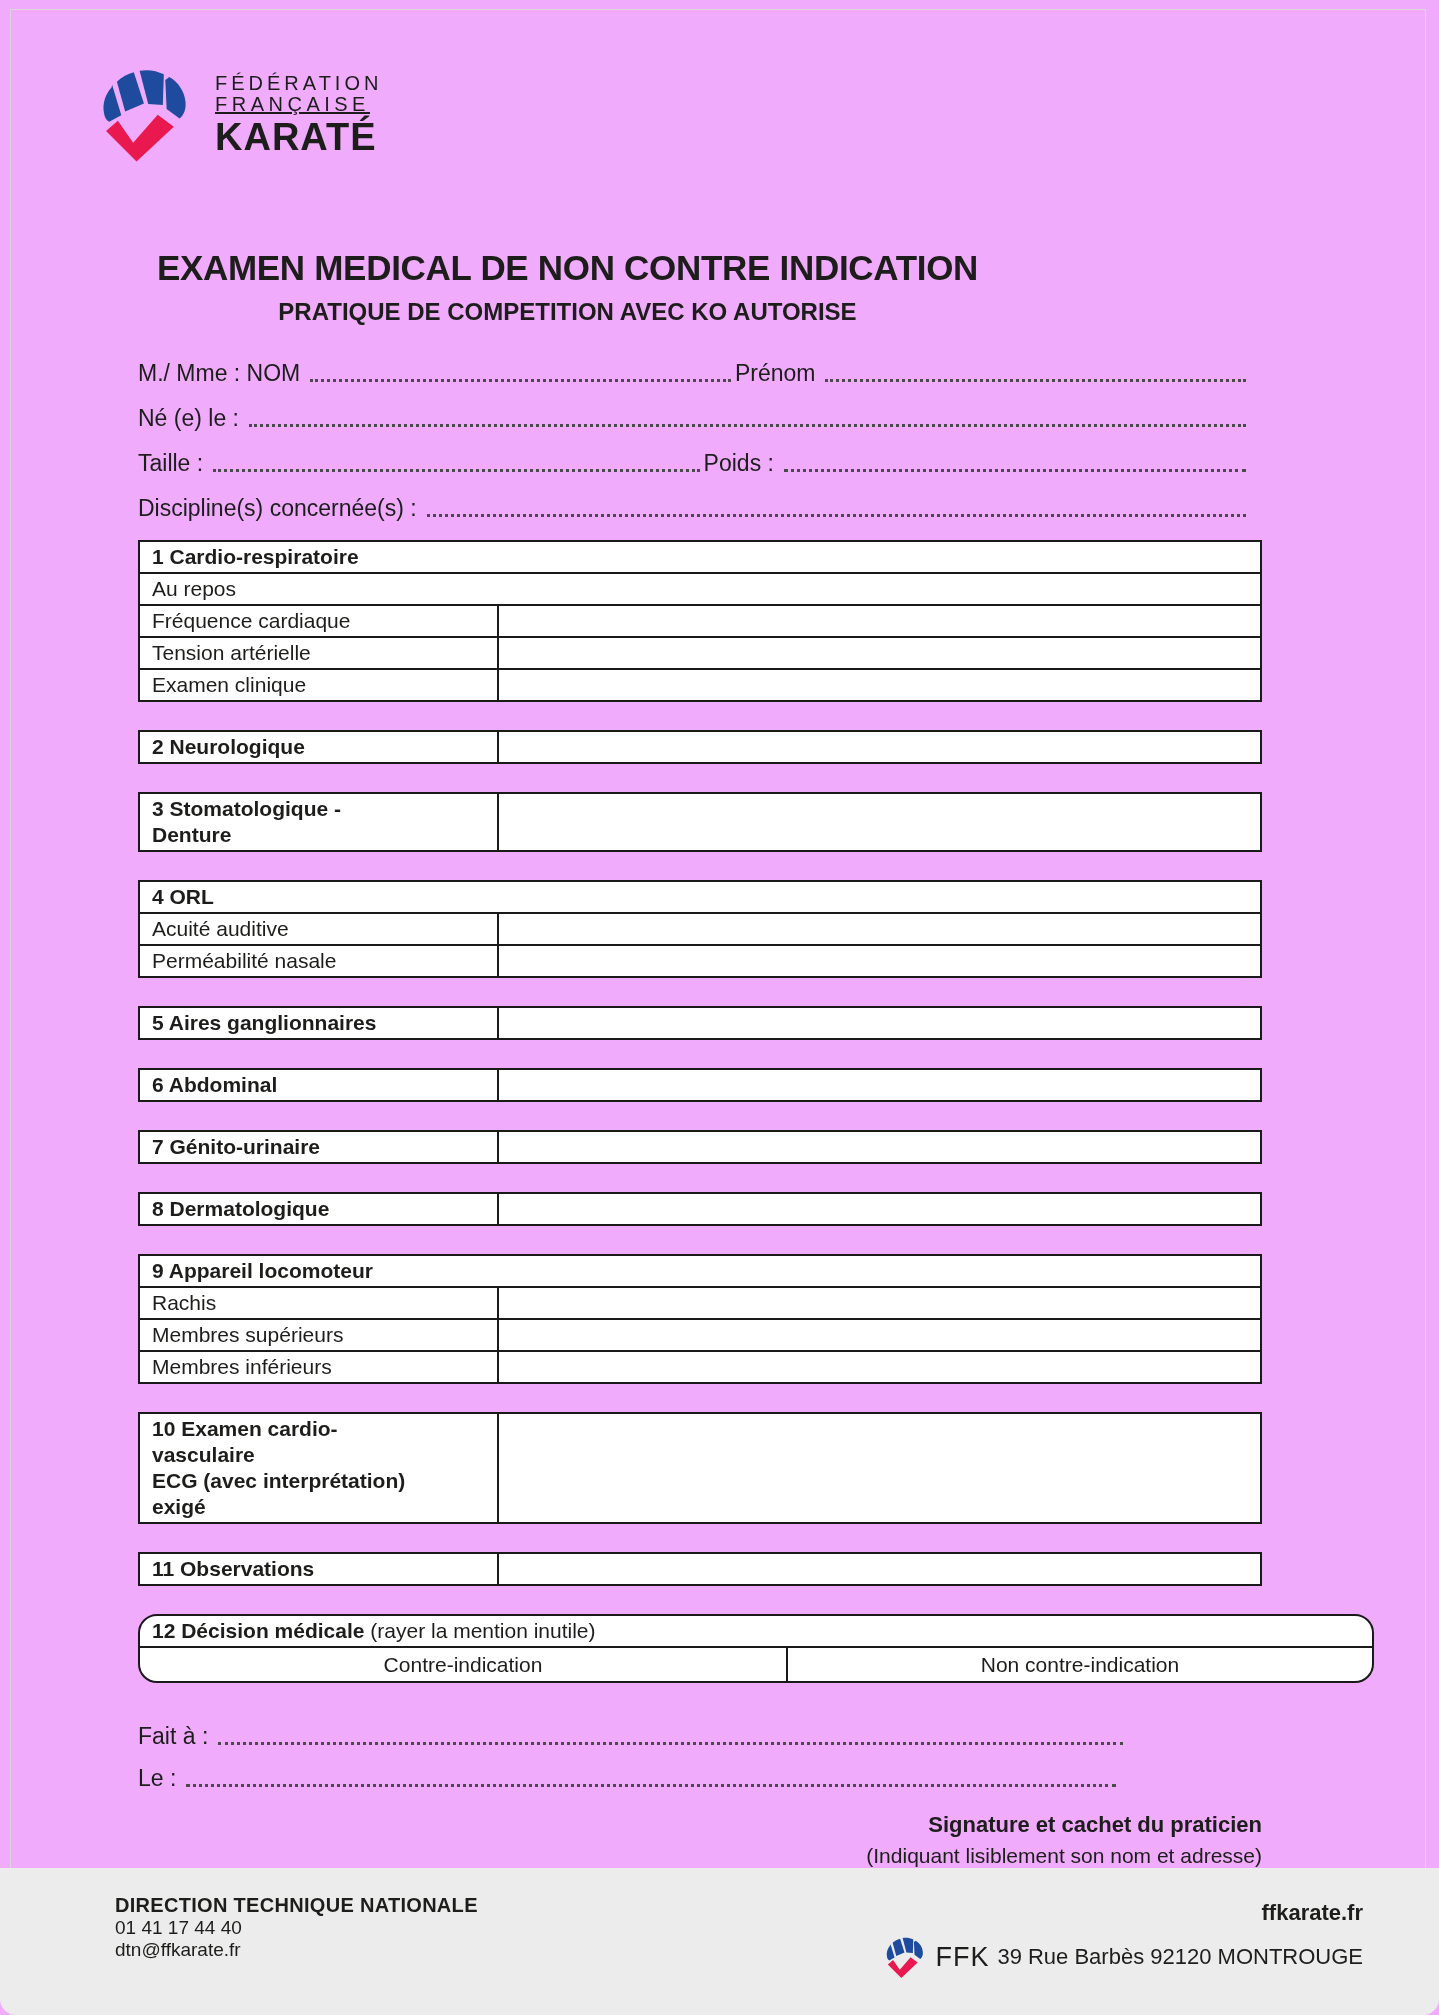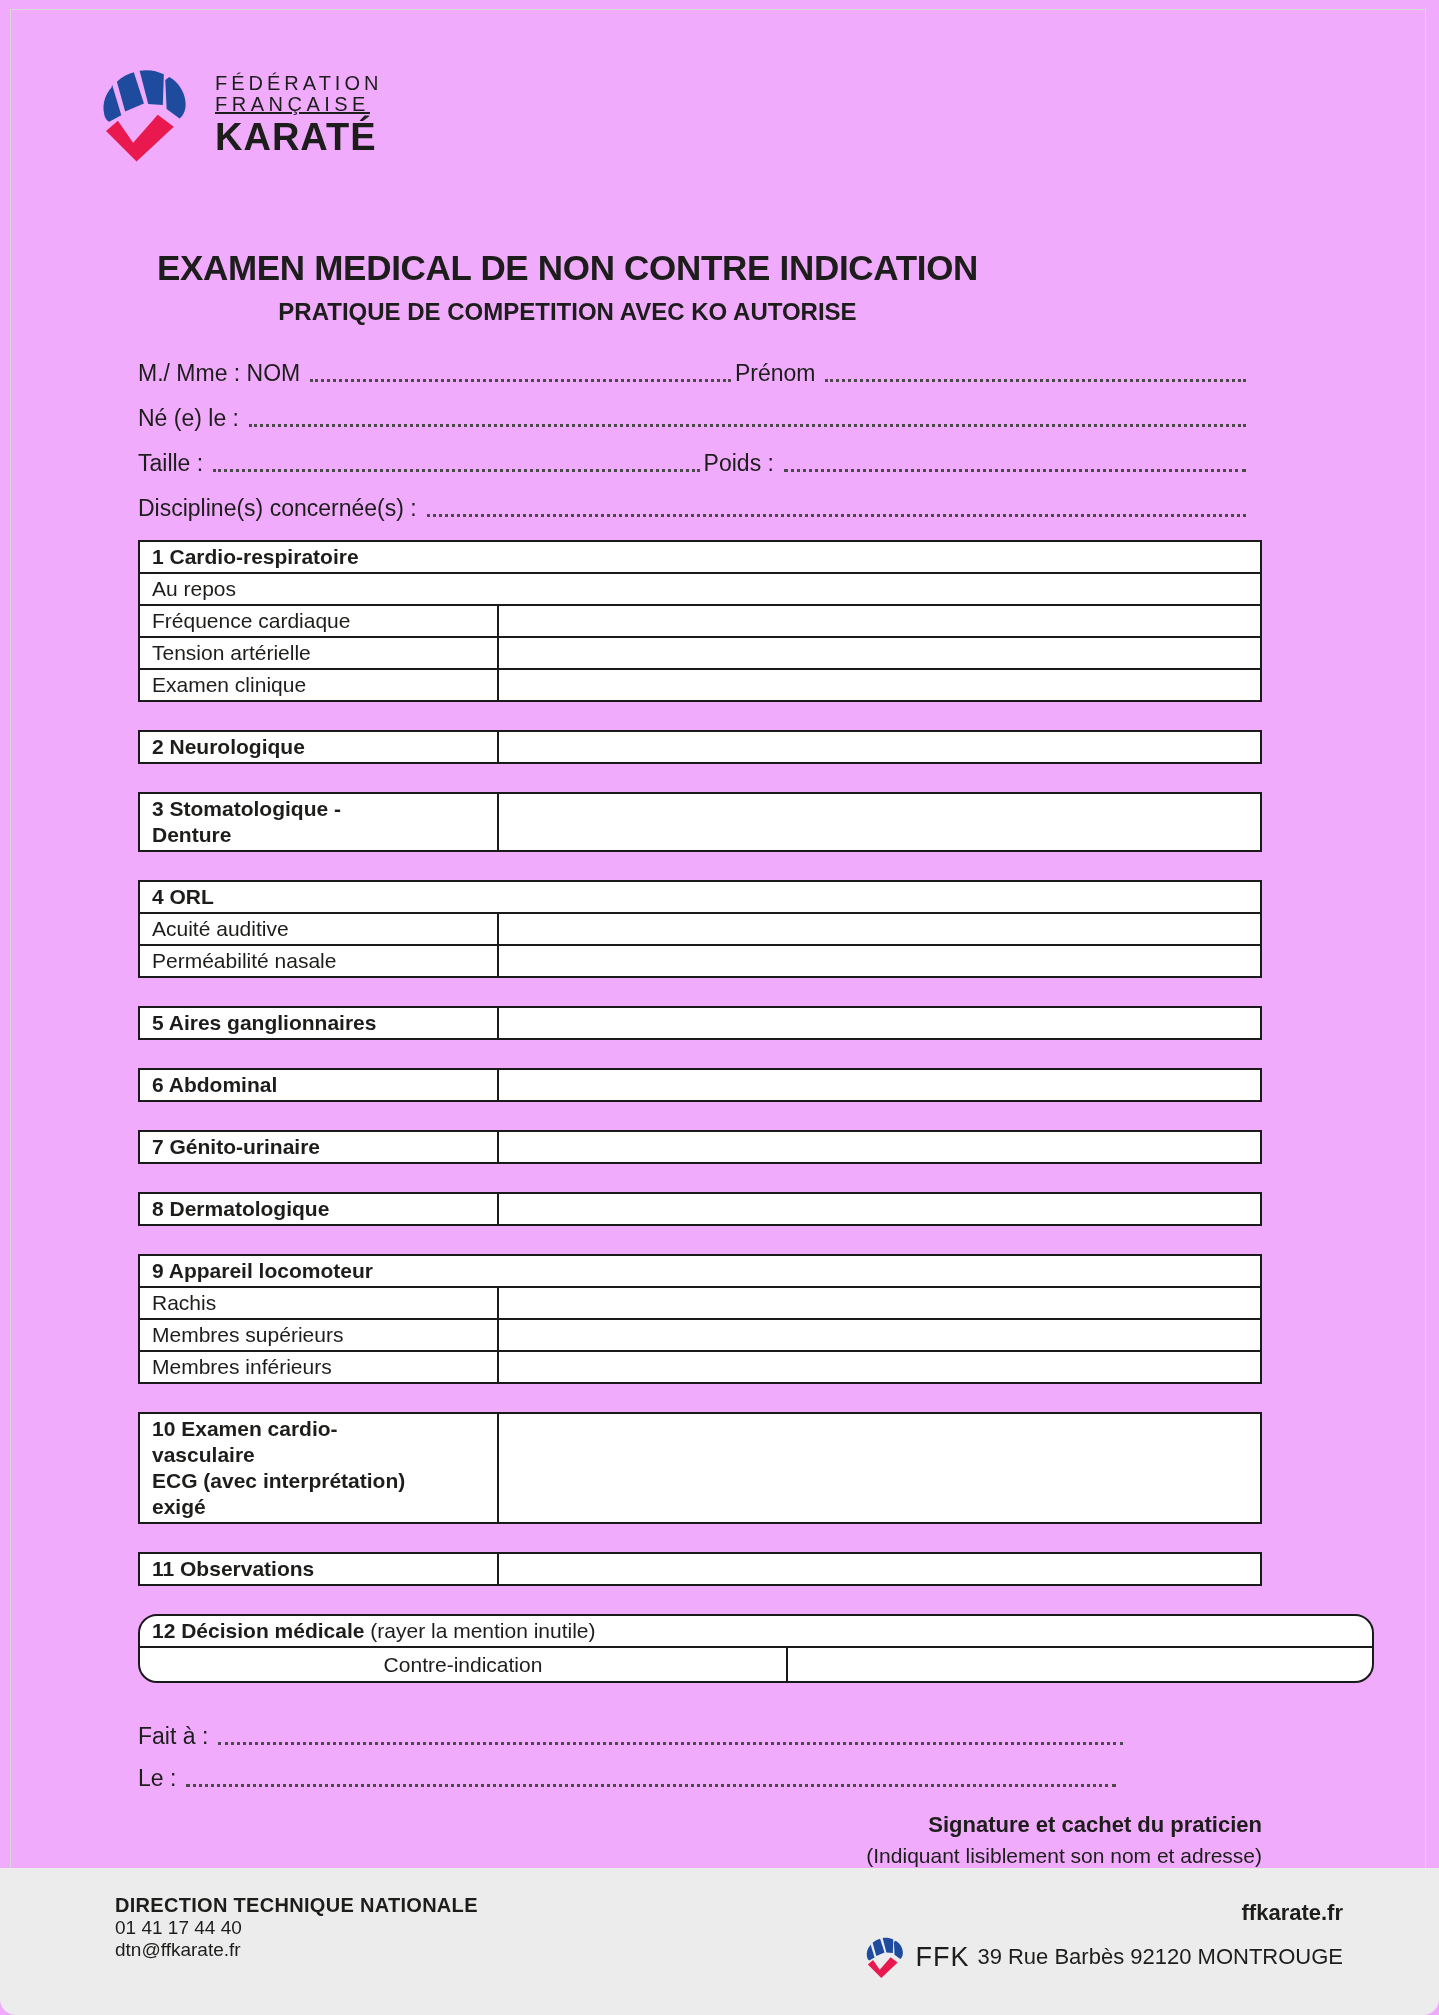--- a/index.html
+++ b/index.html
@@ -64,21 +64,21 @@
   .le-dots { max-width:930px; }
   .signature { margin-top:20px; text-align:right; }
   .sig-title { font-size:22px; font-weight:700; }
   .sig-note { font-size:21px; margin-top:6px; }
 
   
   .footer {
     position:absolute; left:0; right:0; bottom:0; height:147px;
     background:#ececec;
     border-radius:0 0 16px 16px;
-    padding:26px 96px 0 115px;
+    padding:26px 76px 0 115px;
   }
   .footer-cols { display:flex; justify-content:space-between; align-items:flex-start; }
   .f-org { font-size:20px; font-weight:700; letter-spacing:0.3px; }
   .f-phone, .f-email { font-size:19px; }
   .f-right { text-align:right; }
   .f-web { font-size:22px; font-weight:700; margin-top:6px; }
   .f-brandline { display:flex; align-items:center; gap:8px; margin-top:10px; }
   .f-brand { font-size:27px; font-weight:400; letter-spacing:1px; }
   .f-addr { font-size:22px; }
 </style>
@@ -253,20 +253,21 @@
     </div>
 
     <div class="tbl tbl-12">
       <div class="tbl-row">
         <div class="cell-full">
           <span class="hdr">12 Décision médicale</span><span class="note-normal"> (rayer la mention inutile)</span>
         </div>
       </div>
       <div class="tbl-row">
         <div class="t12-left">Contre-indication</div>
+        <div class="t12-right">Non contre-indication</div>
       </div>
     </div>
 
   </div>
 
   <div class="closing">
     <div class="dotline">
       <span class="lbl">Fait à :</span>
       <span class="dots fait-dots"></span>
     </div>

